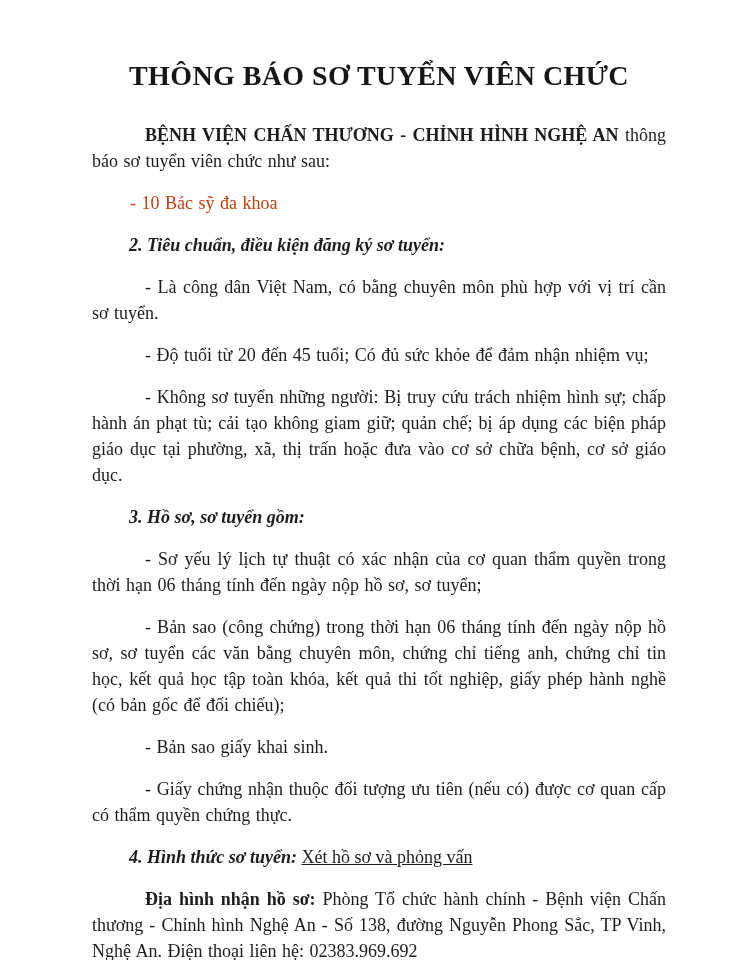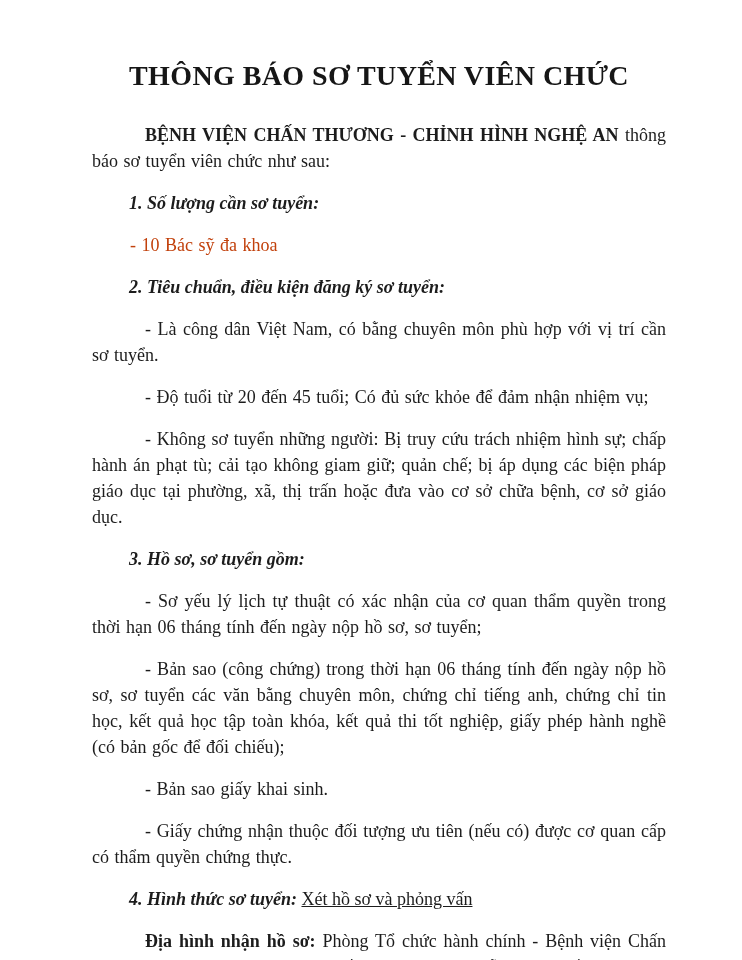--- a/index.html
+++ b/index.html
@@ -69,21 +69,20 @@
 </style>
 </head>
 <body>
 
 <div class="page">
 
   <h1 class="doc-title">THÔNG BÁO SƠ TUYỂN VIÊN CHỨC</h1>
 
   <p class="para"><span class="org-name">BỆNH VIỆN CHẤN THƯƠNG - CHỈNH HÌNH NGHỆ AN</span> <span>thông báo sơ tuyển viên chức như sau:</span></p>
 
-  <p class="heading">1. Số lượng cần sơ tuyển:</p>
   <p class="para item-count">- 10 Bác sỹ đa khoa</p>
 
   <p class="heading">2. Tiêu chuẩn, điều kiện đăng ký sơ tuyển:</p>
   <p class="para">- Là công dân Việt Nam, có bằng chuyên môn phù hợp với vị trí cần sơ tuyển.</p>
   <p class="para">- Độ tuổi từ 20 đến 45 tuổi; Có đủ sức khỏe để đảm nhận nhiệm vụ;</p>
   <p class="para">- Không sơ tuyển những người: Bị truy cứu trách nhiệm hình sự; chấp hành án phạt tù; cải tạo không giam giữ; quản chế; bị áp dụng các biện pháp giáo dục tại phường, xã, thị trấn hoặc đưa vào cơ sở chữa bệnh, cơ sở giáo dục.</p>
 
   <p class="heading">3. Hồ sơ, sơ tuyển gồm:</p>
   <p class="para">- Sơ yếu lý lịch tự thuật có xác nhận của cơ quan thẩm quyền trong thời hạn 06 tháng tính đến ngày nộp hồ sơ, sơ tuyển;</p>
   <p class="para">- Bản sao (công chứng) trong thời hạn 06 tháng tính đến ngày nộp hồ sơ, sơ tuyển các văn bằng chuyên môn, chứng chỉ tiếng anh, chứng chỉ tin học, kết quả học tập toàn khóa, kết quả thi tốt nghiệp, giấy phép hành nghề (có bản gốc để đối chiếu);</p>

